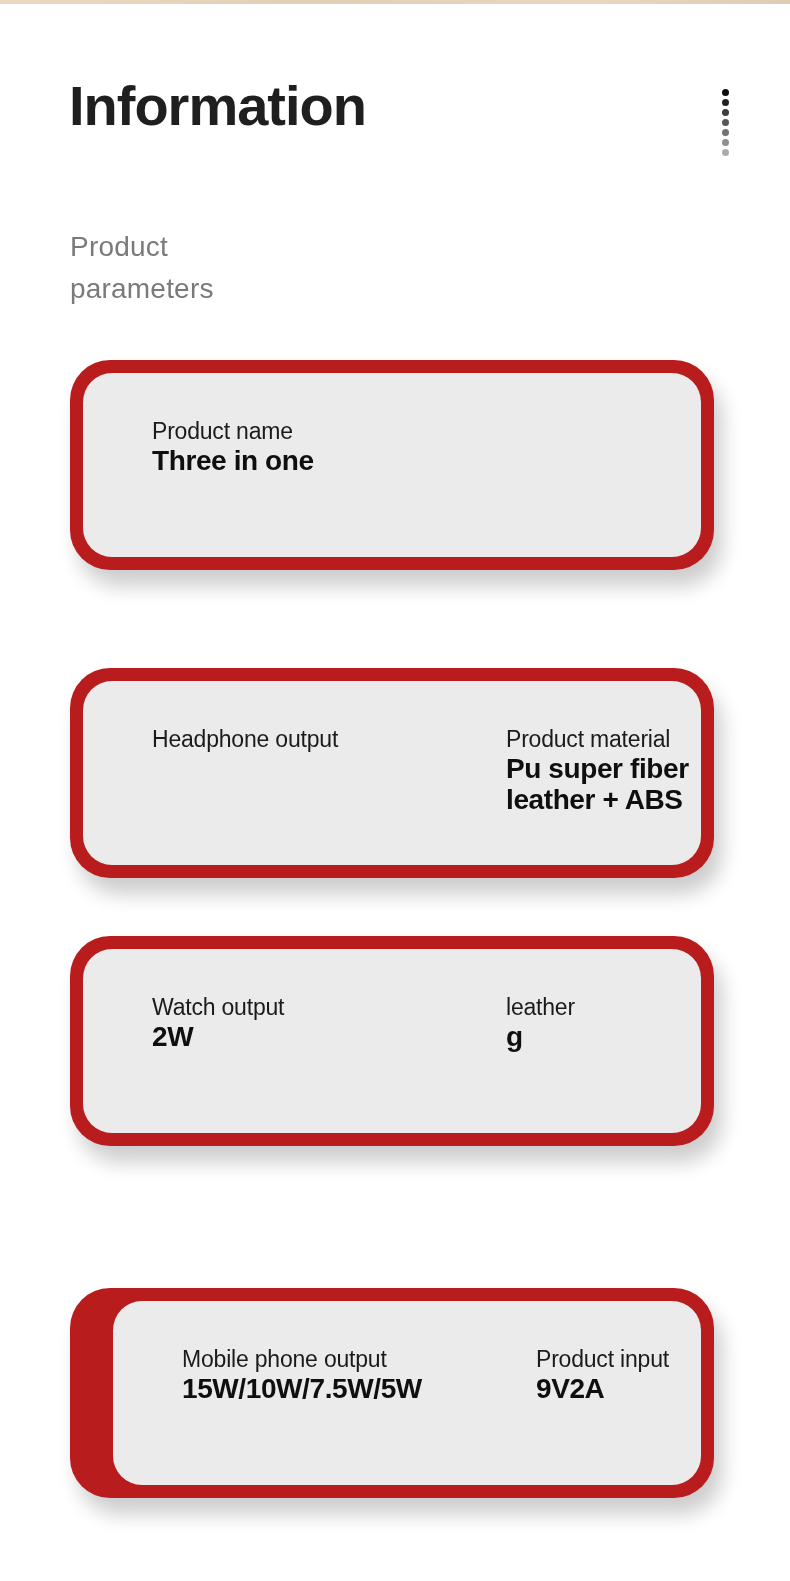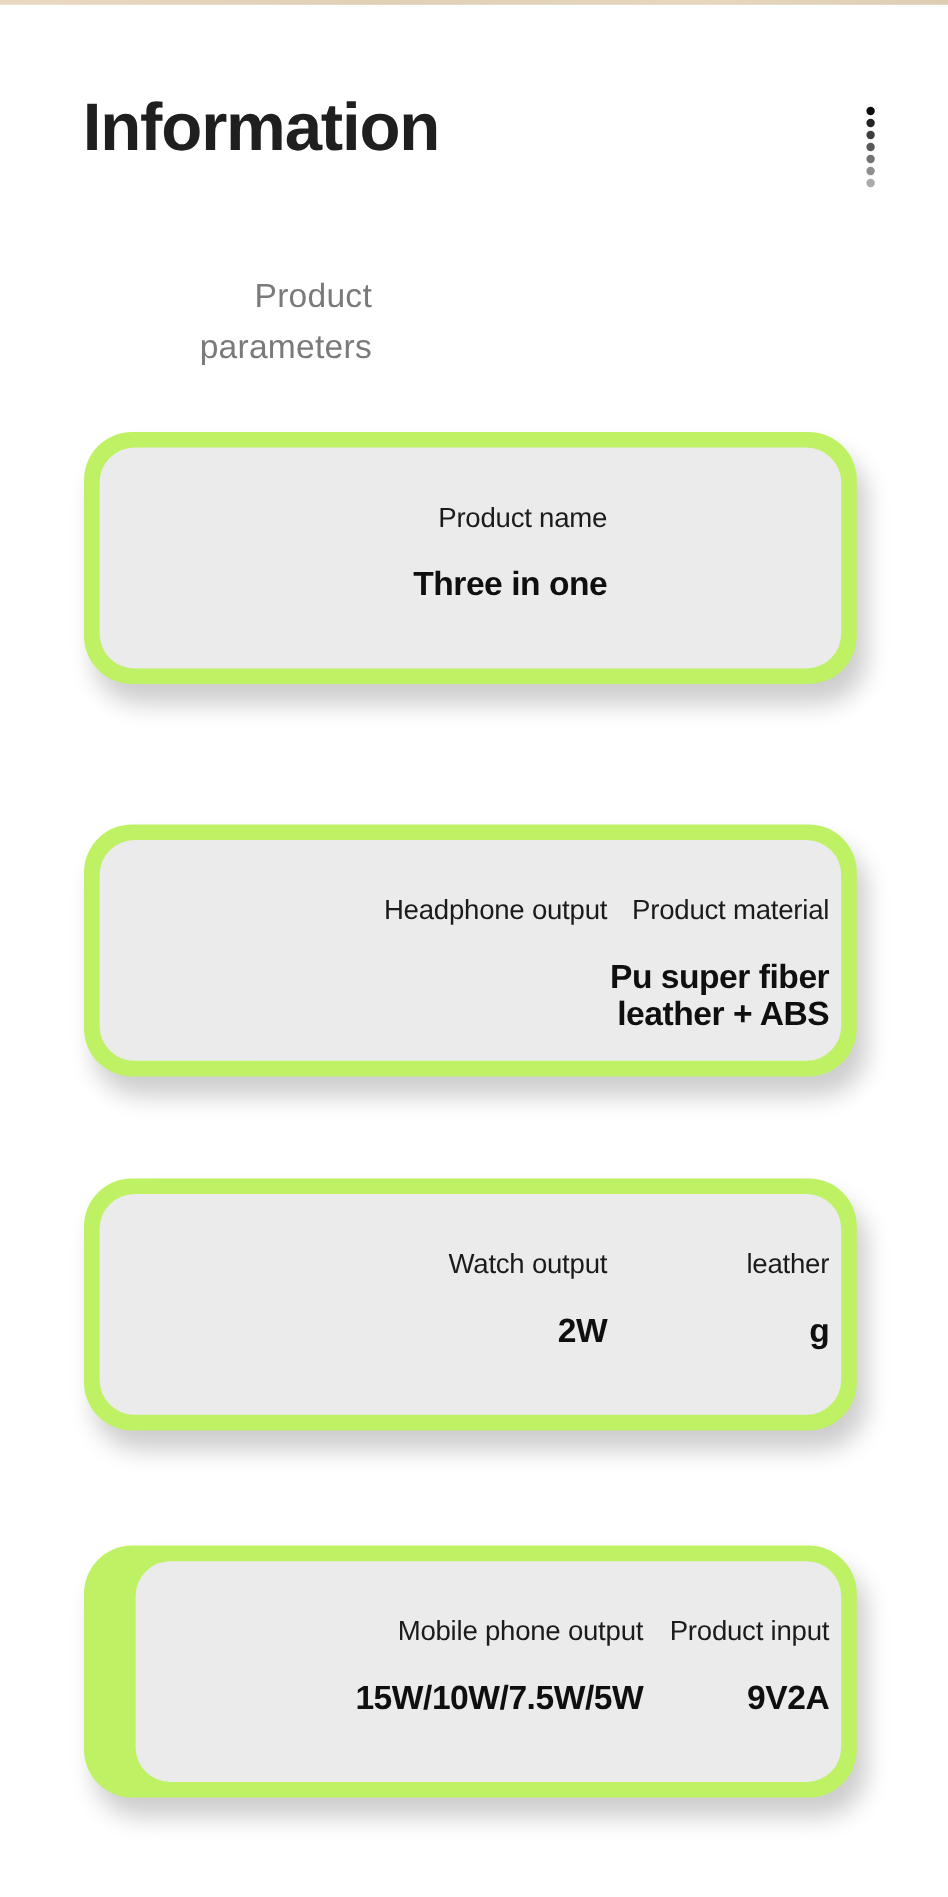--- a/index.html
+++ b/index.html
@@ -7,21 +7,20 @@
     padding: 0;
     background: #ffffff;
     font-family: "Liberation Sans", "DejaVu Sans", sans-serif;
   }
   .page {
     position: relative;
     width: 790px;
     height: 1581px;
     background: #ffffff;
     overflow: hidden;
-    text-align: right;
   }
   .top-strip {
     position: absolute;
     top: 0; left: 0;
     width: 100%;
     height: 4px;
     background: linear-gradient(90deg, #ead9c0, #e0d0b6 40%, #e7d7bf 75%, #ddcdb3);
   }
   .title {
     position: absolute;
@@ -63,21 +62,21 @@
     line-height: 42px;
     font-weight: 400;
     color: #7a7a7a;
     letter-spacing: 0.2px;
   }
   .card {
     position: absolute;
     left: 70px;
     width: 644px;
     height: 210px;
-    background: #bef264;
+    background: #b91c1c;
     border-radius: 40px;
     padding: 13px;
     box-sizing: border-box;
     box-shadow: 8px 16px 20px rgba(0, 0, 0, 0.20);
   }
   .card-inner {
     width: 100%;
     height: 100%;
     background: #ebebeb;
     border-radius: 29px;
@@ -94,30 +93,29 @@
     min-width: 0;
   }
   .spec-label {
     font-size: 23px;
     line-height: 28px;
     font-weight: 500;
     color: #1b1b1b;
     letter-spacing: -0.2px;
   }
   .spec-value {
-    margin-top: 26px;
     font-size: 28px;
     line-height: 31px;
     font-weight: 700;
     color: #0f0f0f;
     letter-spacing: -0.4px;
   }
   .card-1 { top: 360px; }
-  .card-2 { top: 687px; }
-  .card-3 { top: 982px; }
+  .card-2 { top: 668px; }
+  .card-3 { top: 936px; }
   .card-4 { top: 1288px; padding-left: 43px; }
 </style>
 </head>
 <body>
 
 <div class="page">
 
   <div class="top-strip"></div>
 
   <div class="title">Information</div>

